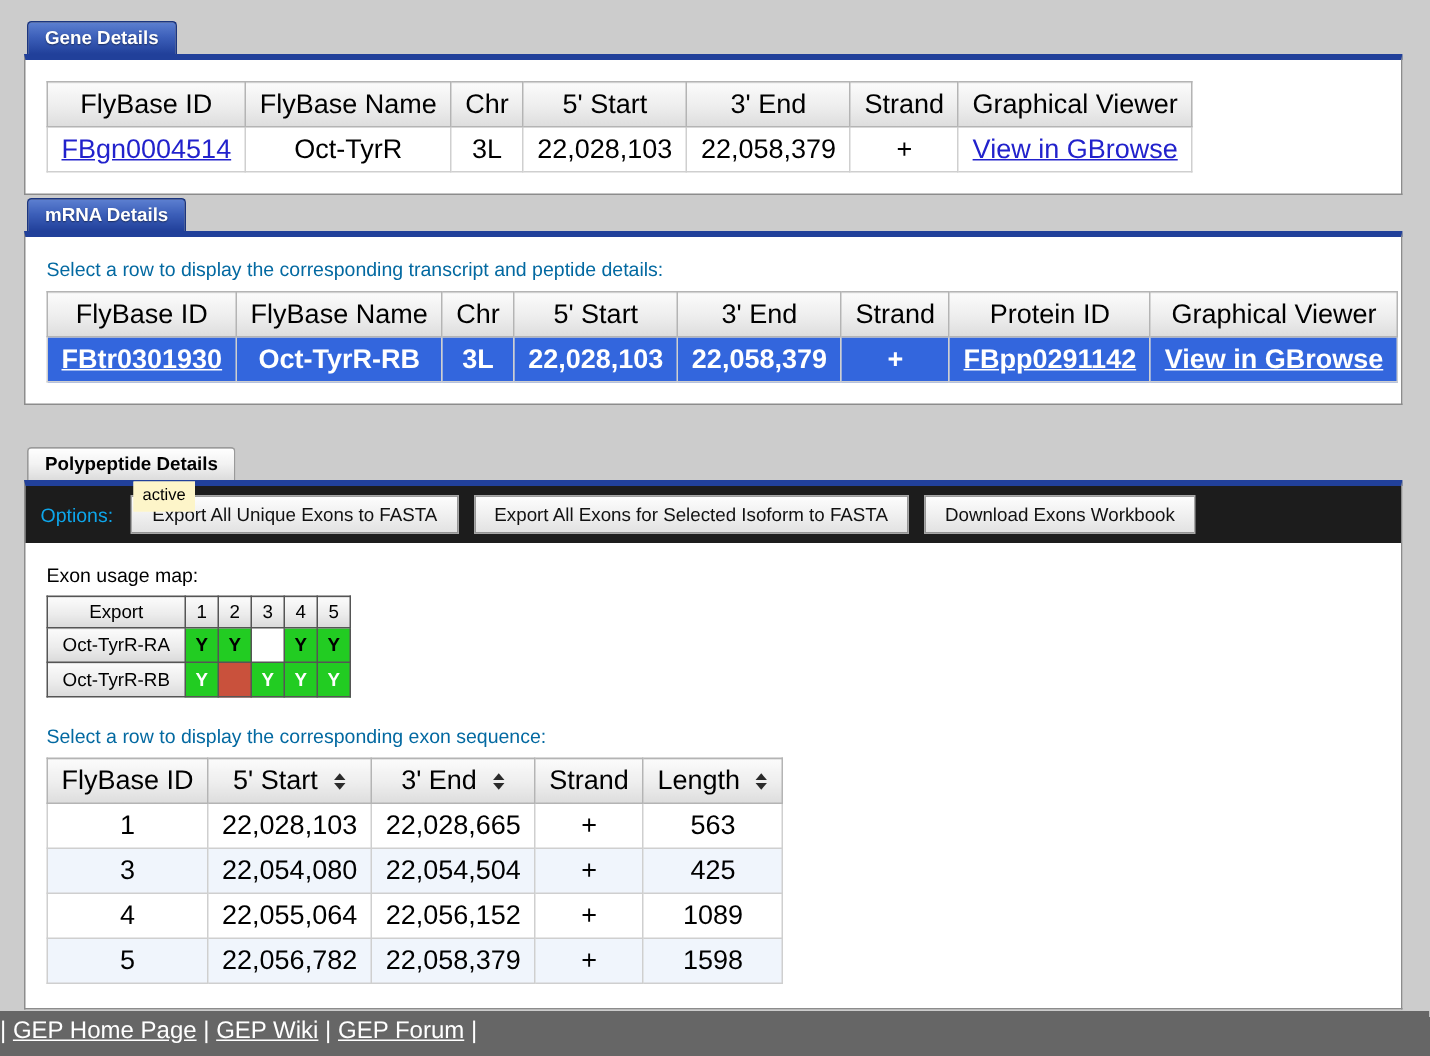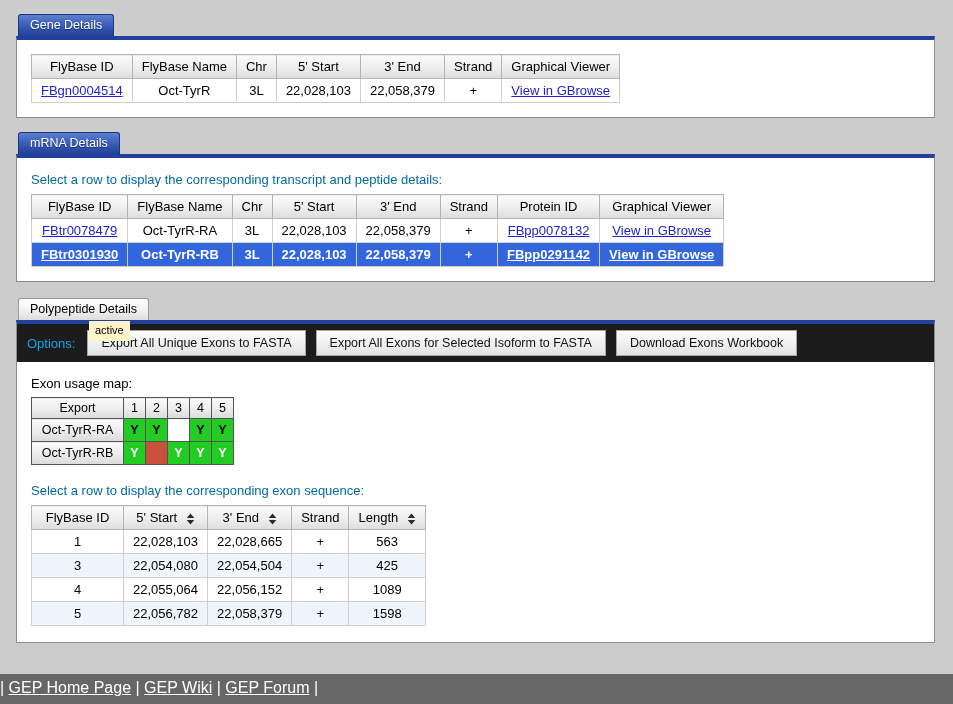--- a/index.html
+++ b/index.html
@@ -25,21 +25,21 @@
     display: flex;
     align-items: flex-end;
     gap: 2px;
     padding-left: 2px;
   }
   .tab {
     height: 22px;
     line-height: 21px;
     padding: 0 11px;
     font-size: 12.5px;
-    font-weight: normal;
+    font-weight: bold;
     border: 1px solid #808080;
     border-bottom: none;
     border-radius: 3px 3px 0 0;
     white-space: nowrap;
     cursor: pointer;
     user-select: none;
     margin-top: 46px;
   }
   .tab.active {
     color: #ffffff;
@@ -55,21 +55,21 @@
   .panel-body {
     background: #ffffff;
     border: 1px solid #8c8c8c;
     border-top: 4px solid #21409a;
     position: relative;
   }
 
   
   table.grid {
     border-collapse: collapse;
-    font-size: 13px;
+    font-size: 18px;
     background: #ffffff;
     border: 1px solid #9a9a9a;
   }
   table.grid th {
     background: linear-gradient(to bottom, #fbfbfb 0%, #ededed 55%, #dddddd 100%);
     border: 1px solid #b4b4b4;
     font-weight: normal;
     color: #000;
     padding: 4px 9px;
     white-space: nowrap;
@@ -246,30 +246,20 @@
             <th class="c">FlyBase Name</th>
             <th class="c">Chr</th>
             <th class="c">5' Start</th>
             <th class="c">3' End</th>
             <th class="c">Strand</th>
             <th class="c">Protein ID</th>
             <th class="c">Graphical Viewer</th>
           </tr>
         </thead>
         <tbody>
-          <tr>
-            <td class="c"><a href="#">FBtr0078479</a></td>
-            <td class="l">Oct-TyrR-RA</td>
-            <td class="c">3L</td>
-            <td class="c">22,028,103</td>
-            <td class="c">22,058,379</td>
-            <td class="c">+</td>
-            <td class="c"><a href="#">FBpp0078132</a></td>
-            <td class="c"><a href="#">View in GBrowse</a></td>
-          </tr>
           <tr class="row-selected">
             <td class="c"><a href="#">FBtr0301930</a></td>
             <td class="l">Oct-TyrR-RB</td>
             <td class="c">3L</td>
             <td class="c">22,028,103</td>
             <td class="c">22,058,379</td>
             <td class="c">+</td>
             <td class="c"><a href="#">FBpp0291142</a></td>
             <td class="c"><a href="#">View in GBrowse</a></td>
           </tr>

